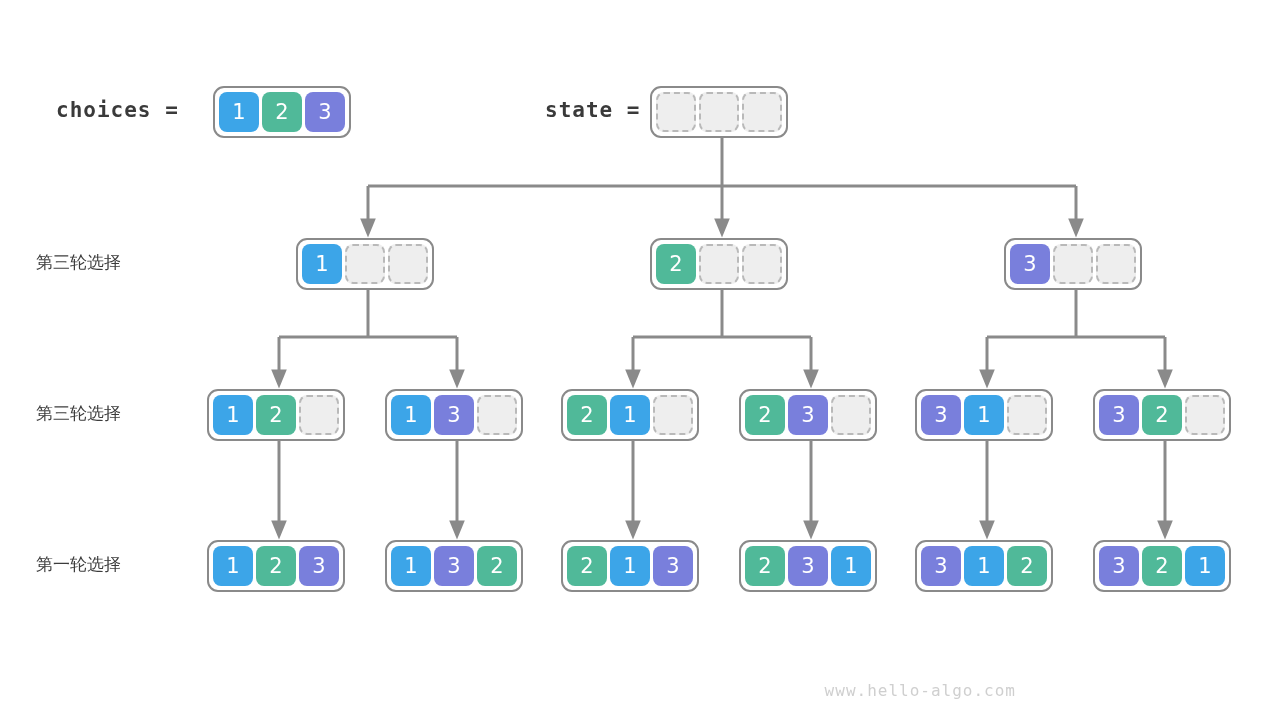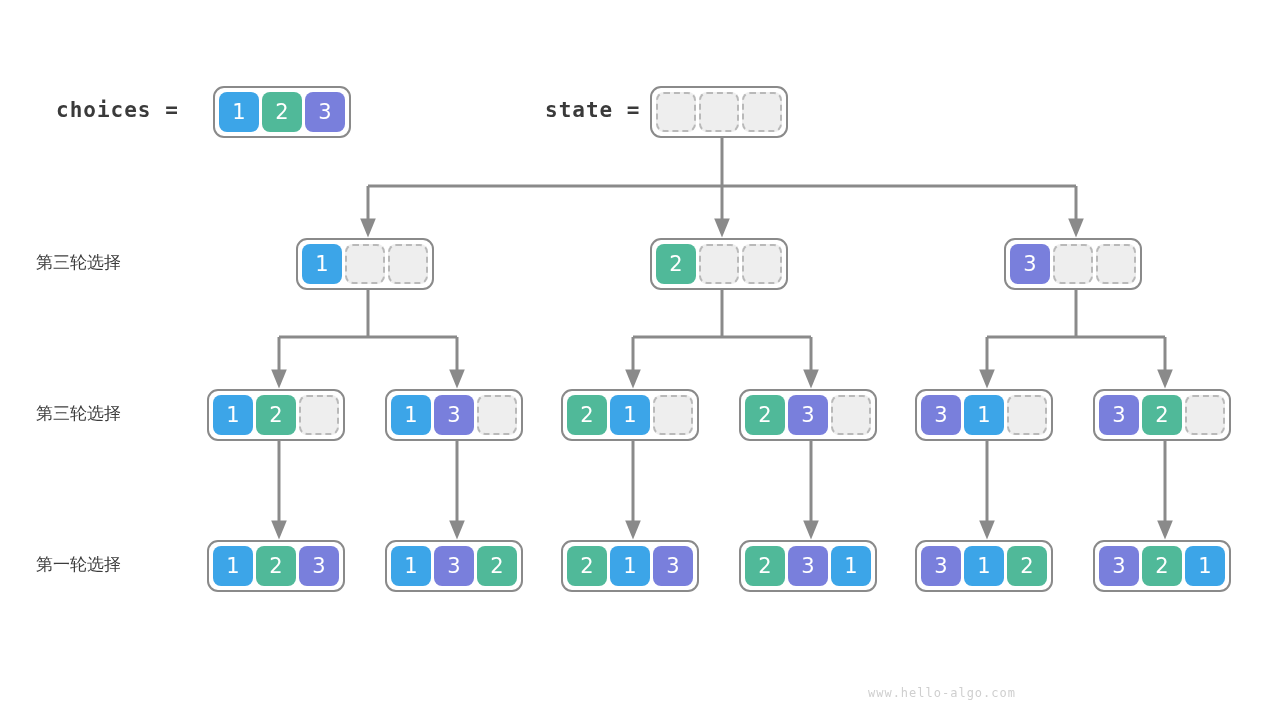--- a/index.html
+++ b/index.html
@@ -45,21 +45,21 @@
     border:2px dashed #b9b9b9;
     color:transparent;
   }
   .cell.v1{background:#3ca5e8;}
   .cell.v2{background:#50b999;}
   .cell.v3{background:#797fdc;}
 
   .watermark{
     position:absolute;right:24px;bottom:20px;
     font-family:"DejaVu Sans Mono","Liberation Mono",monospace;
-    font-size:12px;color:#cfcfcf;letter-spacing:1px;text-align:center;
+    font-size:16px;color:#cfcfcf;letter-spacing:1px;text-align:center;
   }
 </style>
 </head>
 <body>
 
 <div id="canvas">
 
   <div class="mono-label" style="left:56px;top:98px;">choices =</div>
   <div class="mono-label" style="left:545px;top:98px;">state =</div>
 

